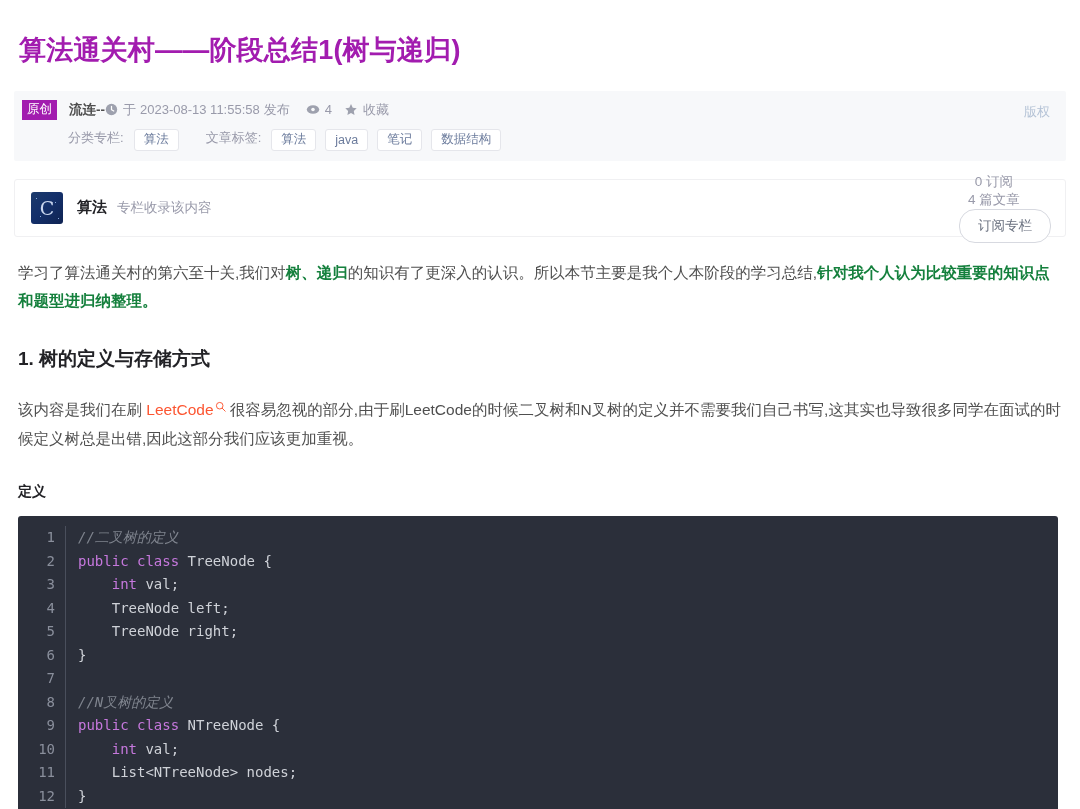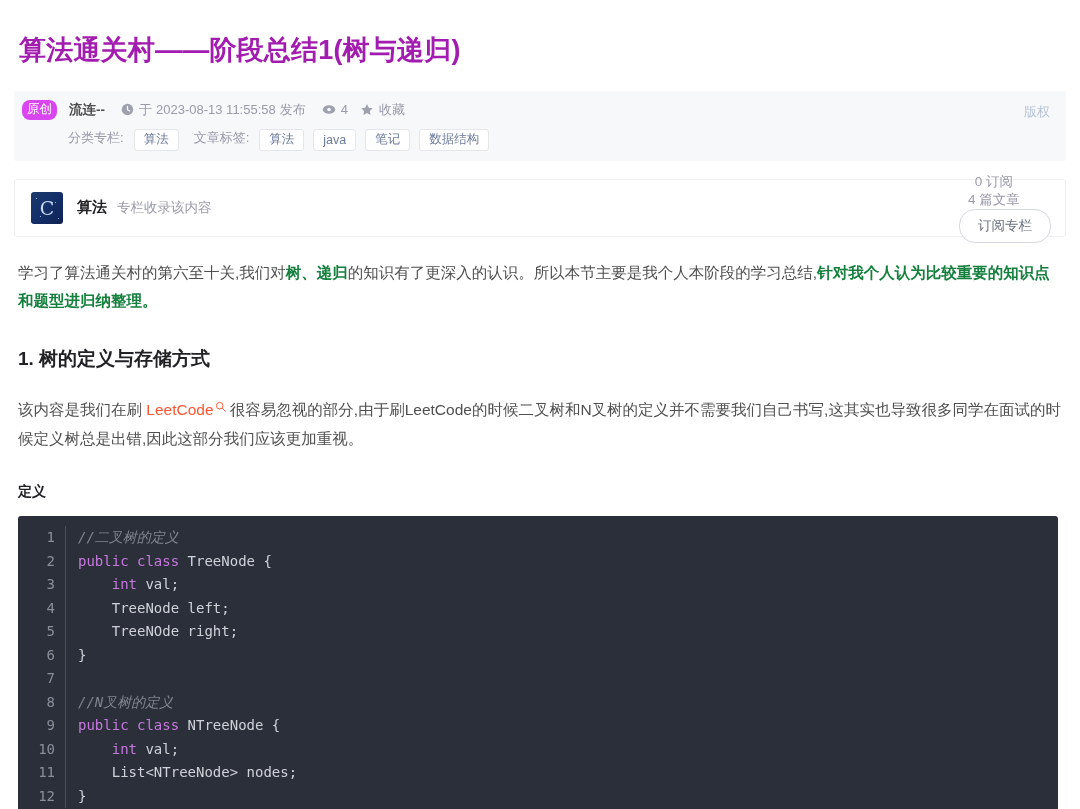--- a/index.html
+++ b/index.html
@@ -25,32 +25,32 @@
   
   .meta-bar {
     background: #f7f8fa;
     border-radius: 2px;
     padding: 8px 12px 10px 8px;
     position: relative;
   }
   .meta-row1 { display: flex; align-items: center; height: 22px; }
   .badge-original {
     display: inline-flex; align-items: center; justify-content: center;
-    background: #d946ef;
+    background: #a21caf;
     color: #ffffff;
     font-size: 12.5px;
-    border-radius: 8px;
+    border-radius: 0;
     padding: 2px 5px;
     line-height: 1.1;
     height: 20px;
     margin-right: 12px;
   }
   .author {
     font-size: 13.5px; color: #4d4d4d; font-weight: bold;
-    margin-right: 16px; white-space: nowrap;
+    white-space: nowrap;
   }
   .meta-item {
     display: inline-flex; align-items: center;
     font-size: 13px; color: #999aaa;
     margin-right: 12px; white-space: nowrap;
   }
   .meta-item .ic { margin-right: 5px; display: inline-flex; align-items: center; }
   .meta-txt { margin-right: 4px; }
   .copyright {
     position: absolute; right: 16px; top: 12px;
@@ -67,21 +67,21 @@
     border: 1px solid #e5e6eb;
     background: #ffffff;
     color: #6b7b9c;
     font-size: 12.5px;
     border-radius: 3px;
     padding: 2px 9px;
     height: 22px;
     margin-right: 9px;
     white-space: nowrap;
   }
-  .gap-lbl { margin-left: 6px; }
+  .gap-lbl { margin-left: 18px; }
 
   
   .column-card {
     margin-top: 18px;
     border: 1px solid #f0f0f2;
     border-radius: 3px;
     height: 58px;
     display: flex; align-items: center;
     padding: 0 14px 0 16px;
     position: relative;

